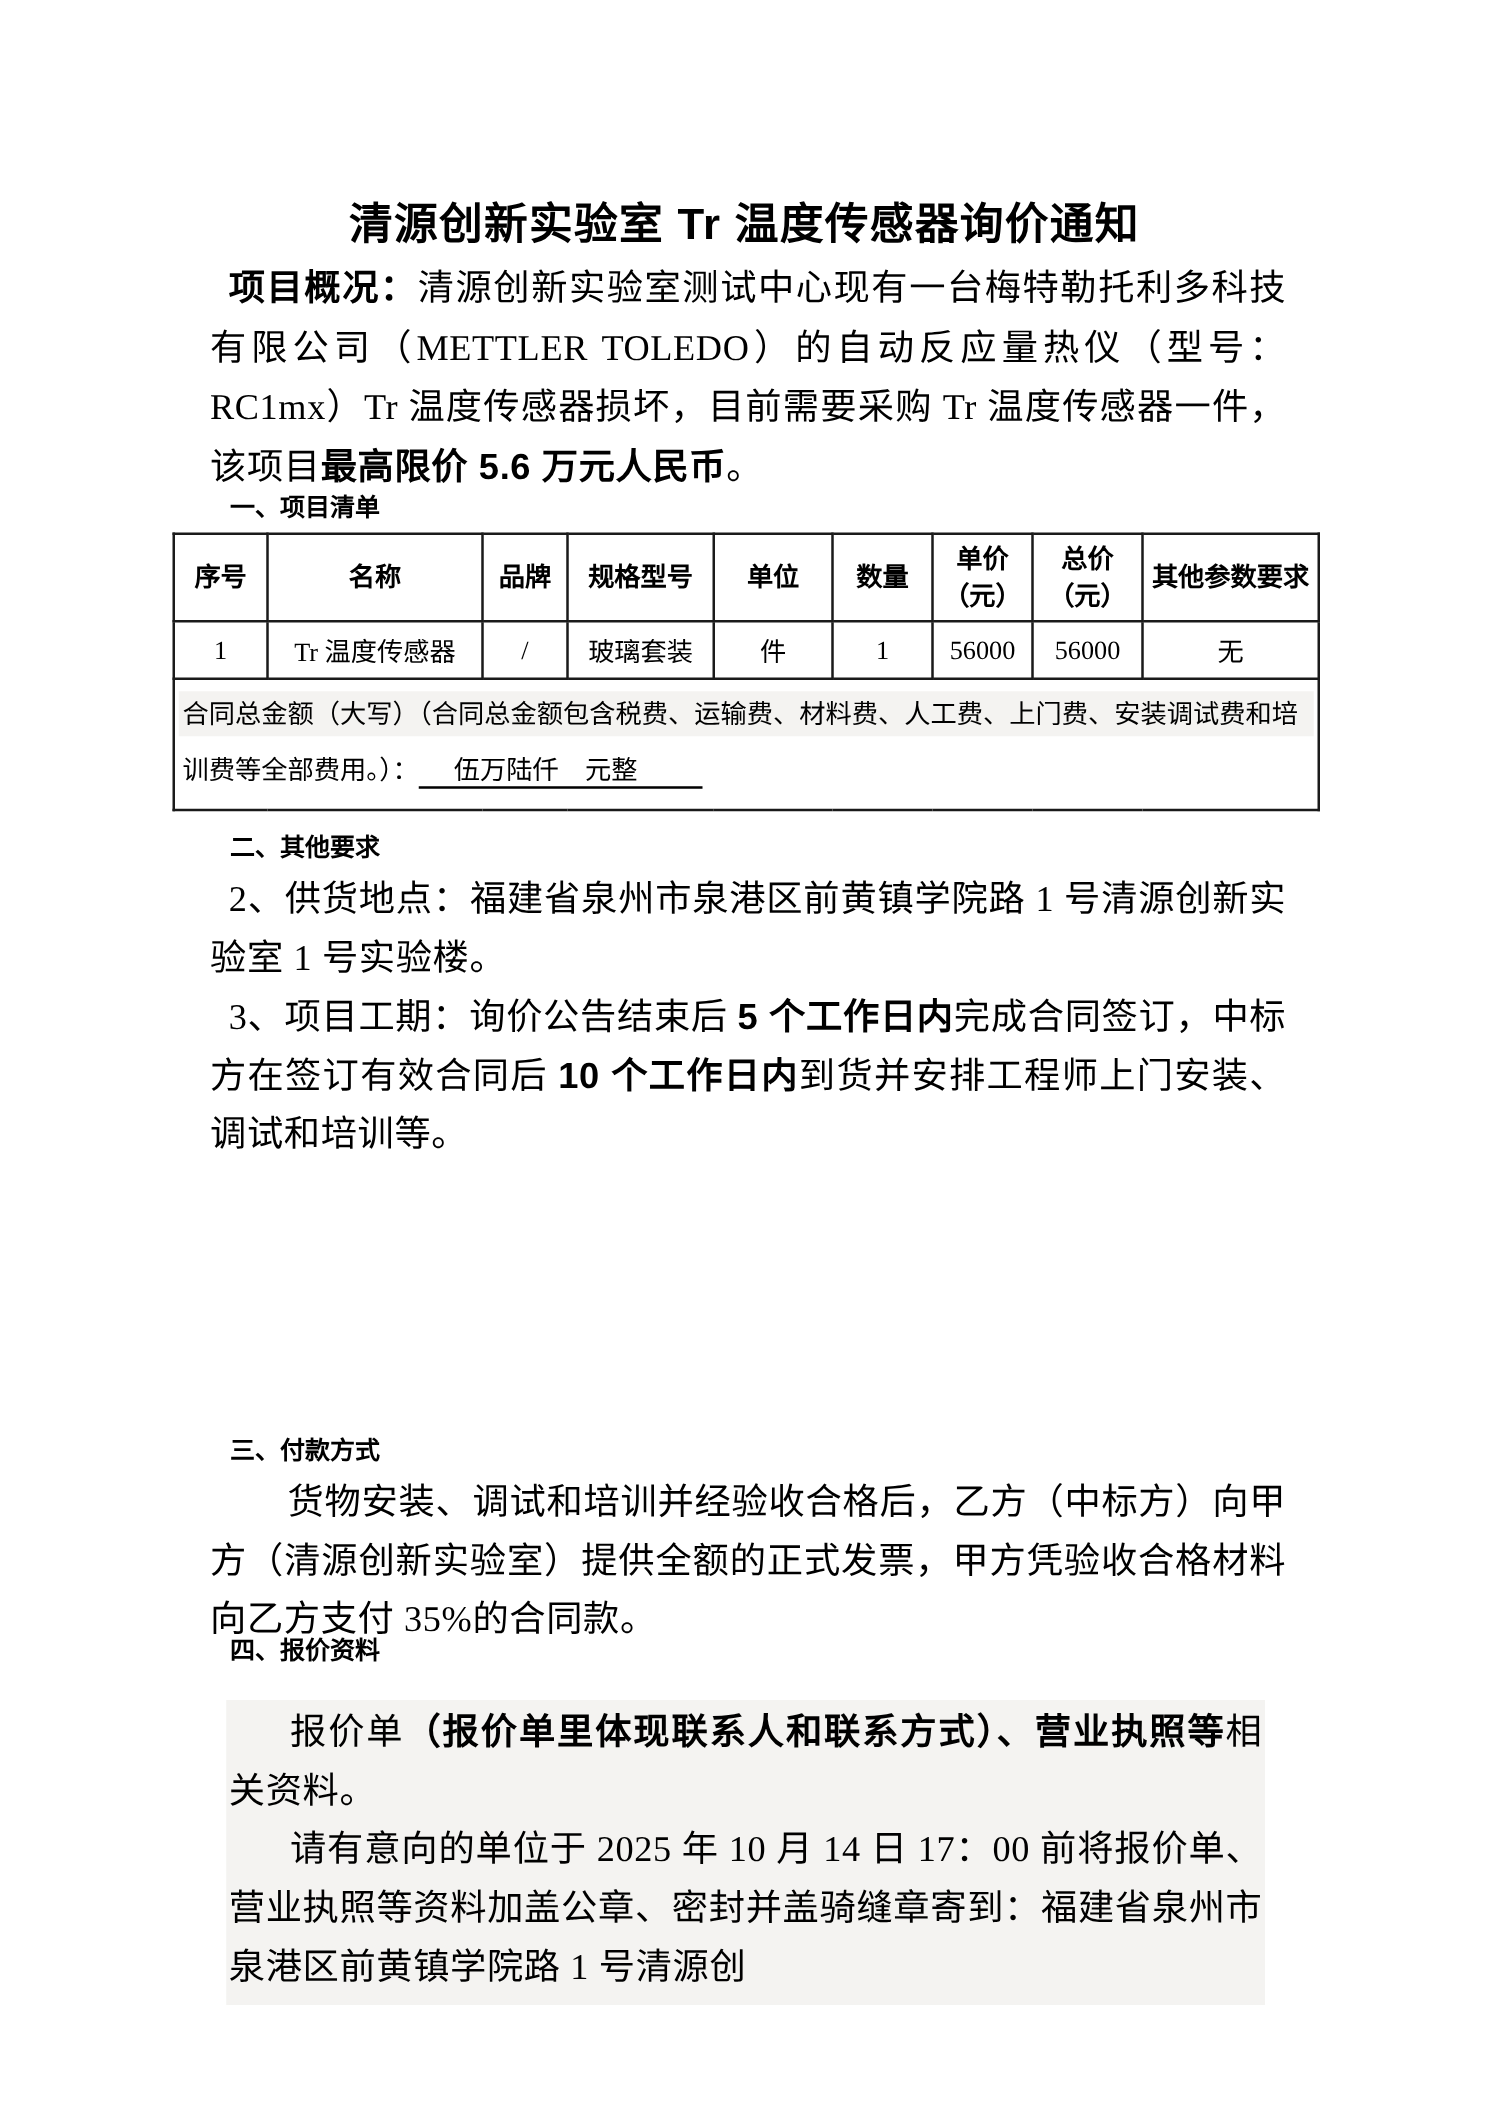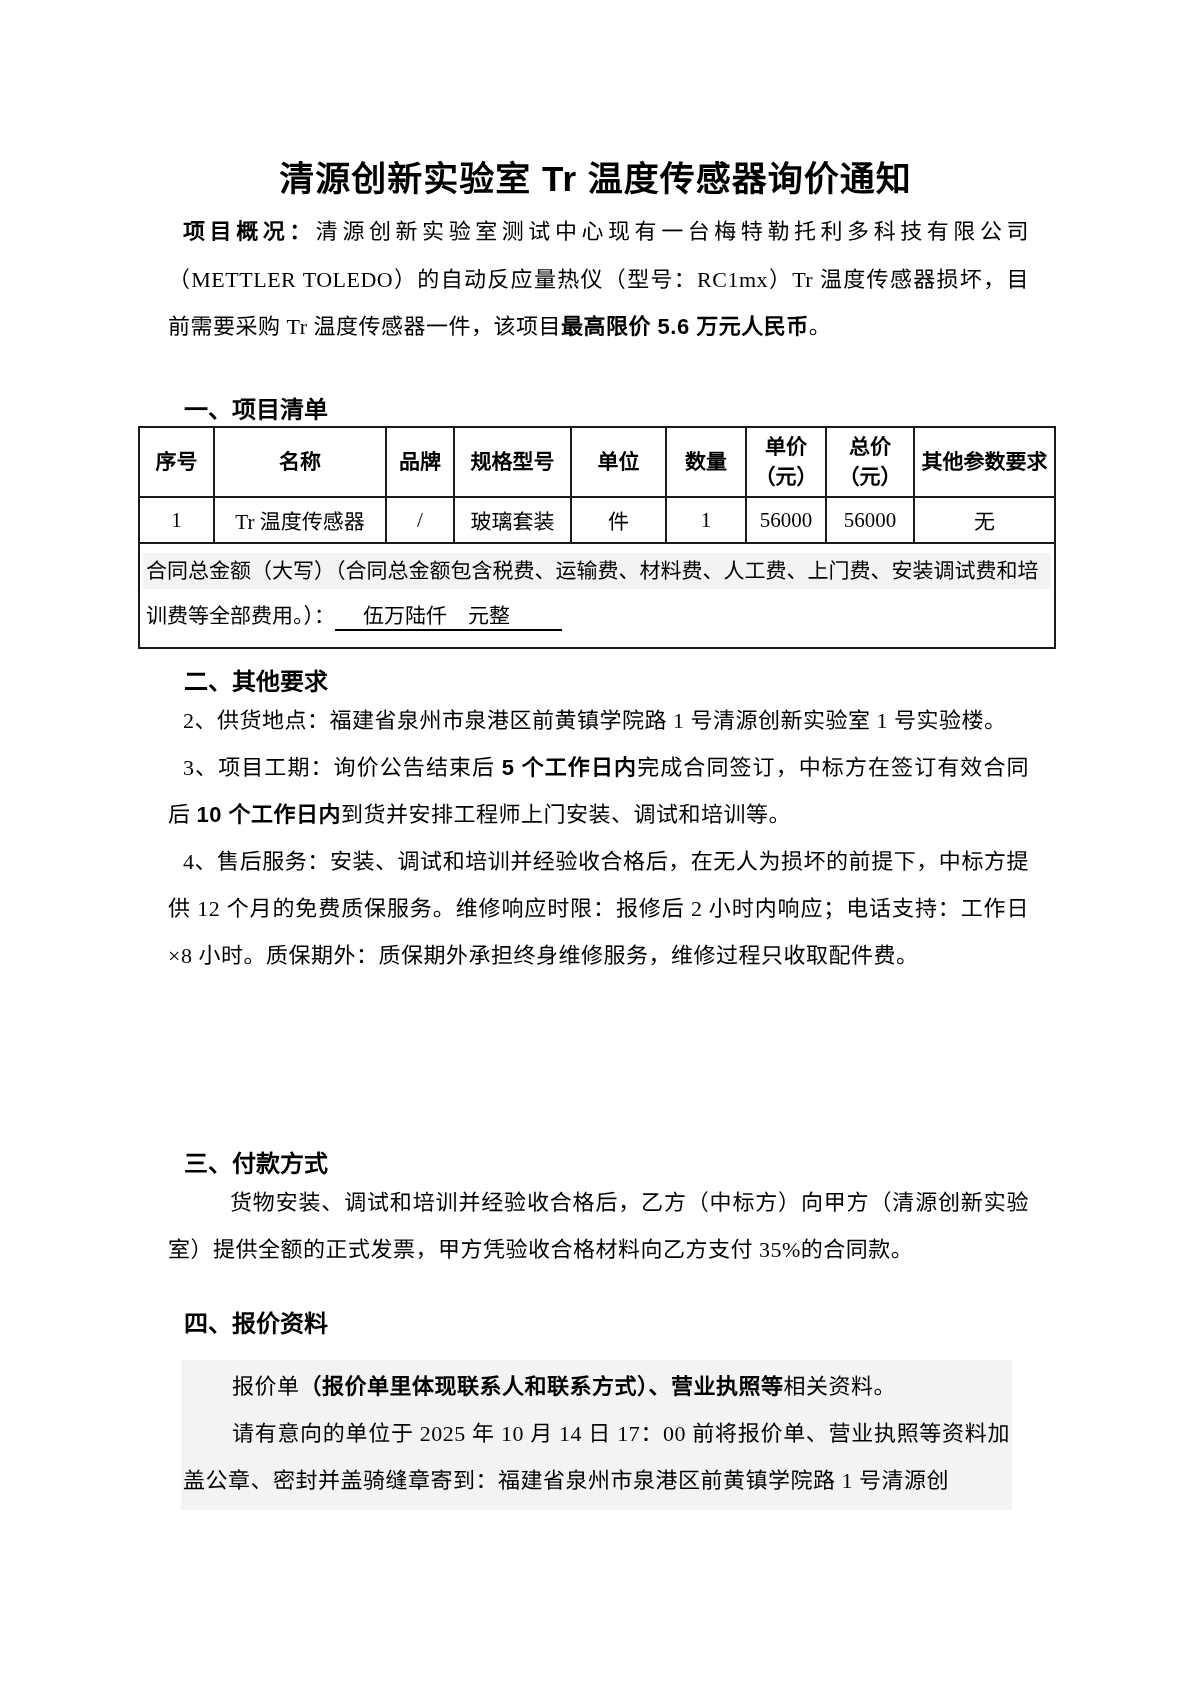--- a/index.html
+++ b/index.html
@@ -20,42 +20,42 @@
   .doc-title {
     position: absolute;
     top: 134px; left: 0; right: 0;
     text-align: center;
     font-family: "Liberation Sans", "DejaVu Sans", sans-serif;
     font-weight: 700;
     font-size: 35px;
     letter-spacing: 1px;
   }
   .body-text {
-    font-size: 22px;
+    font-size: 29px;
     line-height: 47px;
     text-align: justify;
     letter-spacing: 0.5px;
   }
   .run { font-weight: 400; }
   .run.b {
     font-family: "Liberation Sans", "DejaVu Sans", sans-serif;
     font-weight: 700;
   }
   .overview {
     position: absolute;
     top: 192px; left: 168px; width: 861px;
     text-indent: 15px;
     line-height: 47.5px;
   }
   .sec-heading {
     position: absolute;
     left: 184px;
     font-family: Liberation Mono, monospace;
     font-weight: 700;
-    font-size: 24px;
+    font-size: 20px;
     white-space: nowrap;
   }
   .h1 { top: 374px; }
   .h2 { top: 646px; }
   .h3 { top: 1128px; }
   .h4 { top: 1288px; }
 
   table.items {
     position: absolute;
     top: 410px; left: 138px;
@@ -158,21 +158,20 @@
       <td class="total-cell" colspan="9"><span>合同总金额（大写）（合同总金额包含税费、运输费、材料费、人工费、上门费、安装调试费和培训费等全部费用。）：</span><span class="u">伍万陆仟　元整</span></td>
     </tr>
   </tbody>
     </table>
 
   <h2 class="sec-heading h2">二、其他要求</h2>
 
   <div class="sec2-items body-text">
     <p><span class="run">2、供货地点：福建省泉州市泉港区前黄镇学院路 1 号清源创新实验室 1 号实验楼。</span></p>
     <p><span class="run">3、项目工期：询价公告结束后 </span><span class="run b">5 个工作日内</span><span class="run">完成合同签订，中标方在签订有效合同后 </span><span class="run b">10 个工作日内</span><span class="run">到货并安排工程师上门安装、调试和培训等。</span></p>
-    <p><span class="run">4、售后服务：安装、调试和培训并经验收合格后，在无人为损坏的前提下，中标方提供 12 个月的免费质保服务。维修响应时限：报修后 2 小时内响应；电话支持：工作日×8 小时。质保期外：质保期外承担终身维修服务，维修过程只收取配件费。</span></p>
   </div>
 
   <h2 class="sec-heading h3">三、付款方式</h2>
 
   <p class="pay-para body-text">货物安装、调试和培训并经验收合格后，乙方（中标方）向甲方（清源创新实验室）提供全额的正式发票，甲方凭验收合格材料向乙方支付 35%的合同款。</p>
 
   <h2 class="sec-heading h4">四、报价资料</h2>
 
   <div class="quote-block body-text">
     <p><span class="run">报价单</span><span class="run b">（报价单里体现联系人和联系方式）、营业执照等</span><span class="run">相关资料。</span></p>

